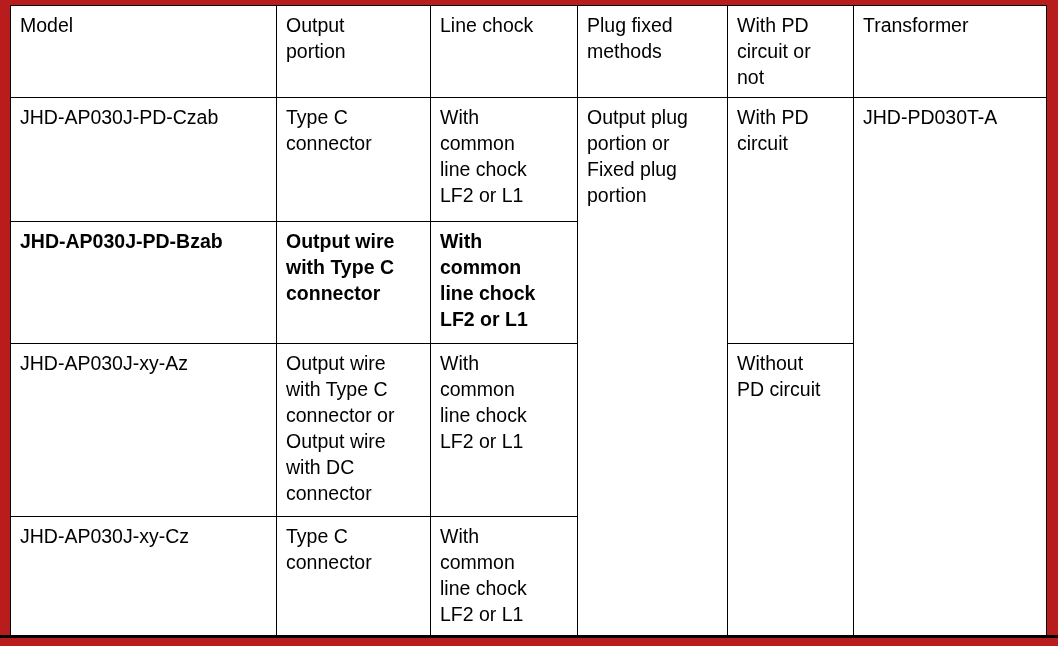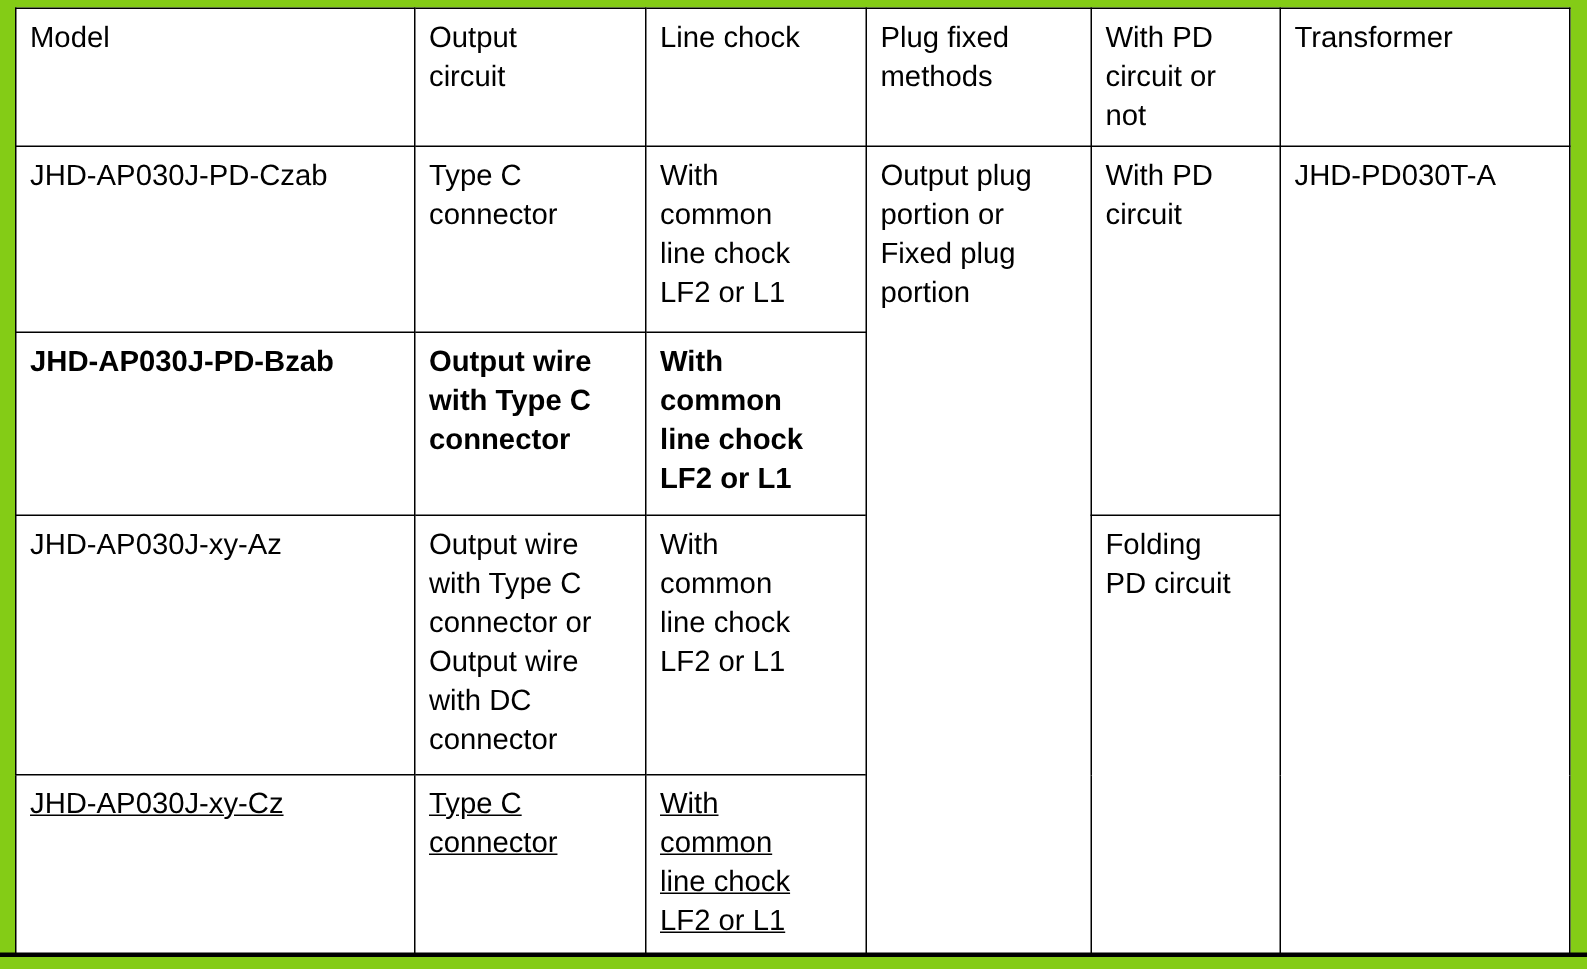--- a/index.html
+++ b/index.html
@@ -12,21 +12,21 @@
     width: 1058px;
     height: 646px;
     overflow: hidden;
     font-family: "Liberation Sans", sans-serif;
     color: #000000;
   }
   .page {
     position: relative;
     width: 1058px;
     height: 646px;
-    background: #84cc16;
+    background: #b91c1c;
   }
   table.spec-table {
     position: absolute;
     left: 10px;
     top: 5px;
     width: 1036px;
     border-collapse: collapse;
     table-layout: fixed;
     background: #ffffff;
   }
@@ -48,21 +48,21 @@
   .col-chock        { width: 147px; }
   .col-plug         { width: 150px; }
   .col-pd           { width: 126px; }
   .col-transformer  { width: 193px; }
 
   
   tr.row-head td { height: 78px; }
   tr.row-1 td    { height: 110px; margin-left: 23px; }
   tr.row-2 td    { height: 108px; font-weight: bold; }
   tr.row-3 td    { height: 159px; margin-left: 28px; }
-  tr.row-4 td    { height: 107px; text-decoration: underline; }
+  tr.row-4 td    { height: 107px; }
 
   .cell-text { display: block; white-space: pre-line; }
 
   
   .bottom-rule {
     position: absolute;
     left: 0px;
     top: 635px;
     width: 1058px;
     height: 3px;
@@ -84,21 +84,21 @@
       <col class="col-transformer">
     </colgroup>
     <tbody>
 
       <tr class="row-head">
         <td>
           <span class="cell-text">Model</span>
         </td>
         <td>
           <span class="cell-text">Output
-circuit</span>
+portion</span>
         </td>
         <td>
           <span class="cell-text">Line chock</span>
         </td>
         <td>
           <span class="cell-text">Plug fixed
 methods</span>
         </td>
         <td>
           <span class="cell-text">With PD
@@ -168,21 +168,21 @@
 with DC
 connector</span>
         </td>
         <td>
           <span class="cell-text">With
 common
 line chock
 LF2 or L1</span>
         </td>
         <td rowspan="2">
-          <span class="cell-text">Folding
+          <span class="cell-text">Without
 PD circuit</span>
         </td>
       </tr>
 
       <tr class="row-4">
         <td>
           <span class="cell-text">JHD-AP030J-xy-Cz</span>
         </td>
         <td>
           <span class="cell-text">Type C

